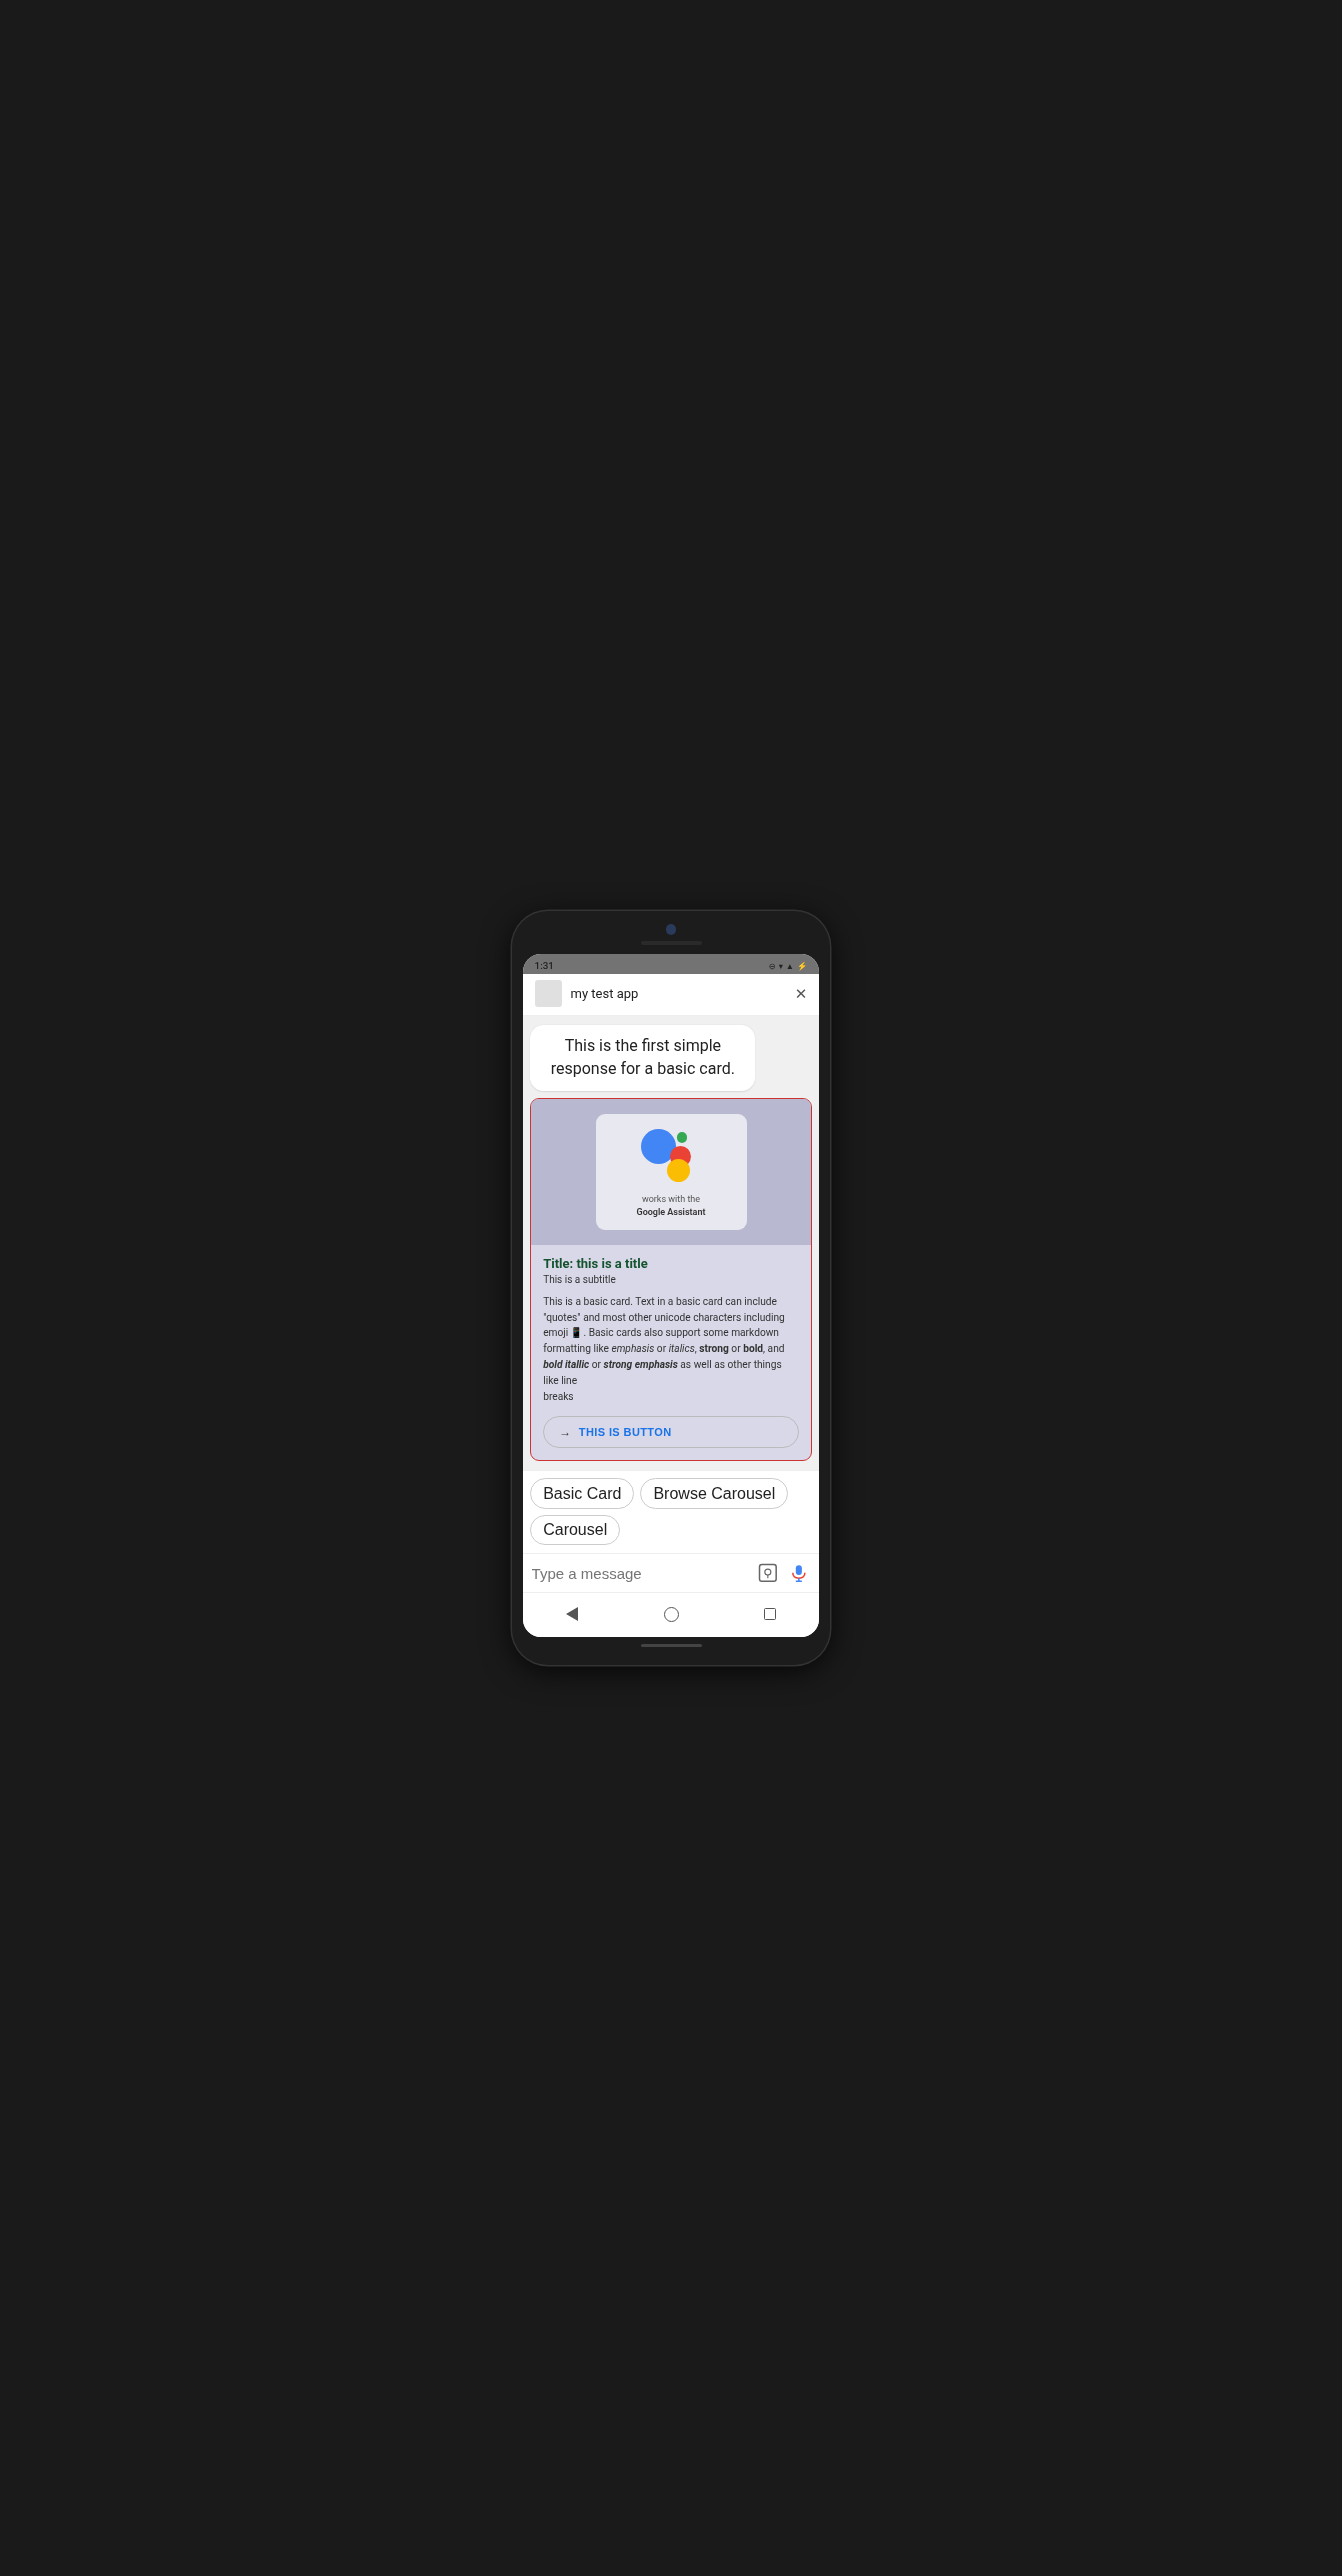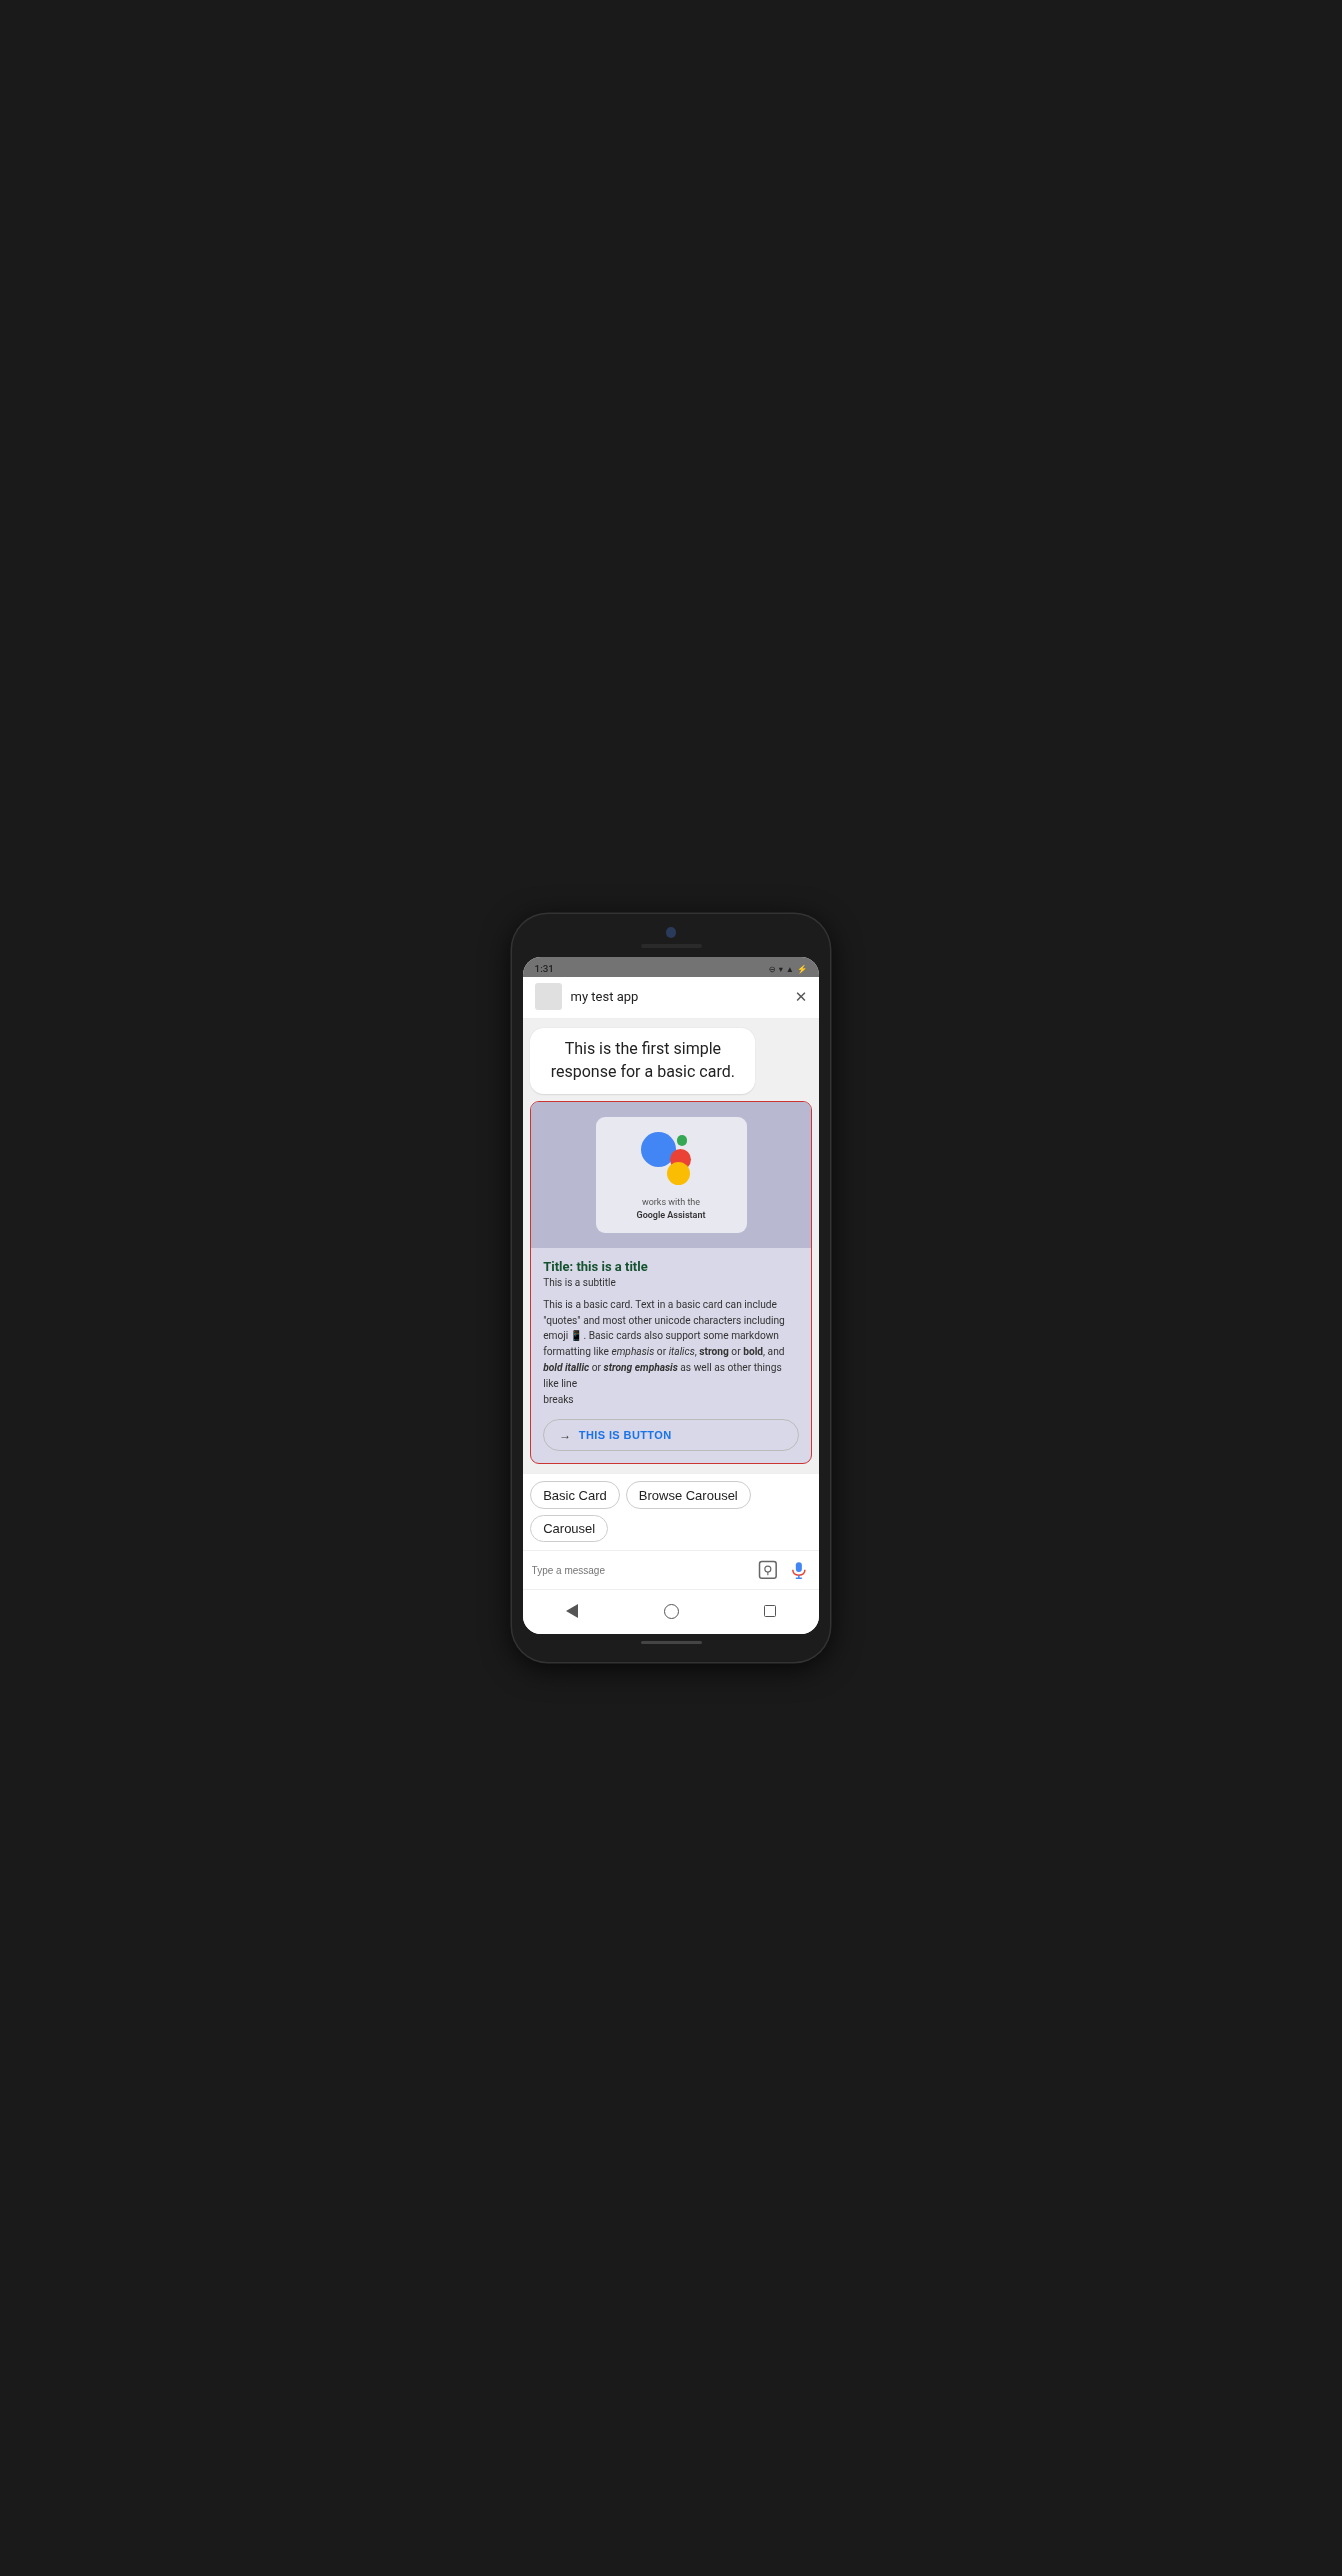--- a/index.html
+++ b/index.html
@@ -274,40 +274,40 @@
       display: flex;
       gap: 6px;
       flex-wrap: wrap;
       border-top: 0.8px solid #eee;
     }
 
     .chip {
       border: 1.1px solid #ccc;
       border-radius: 38px;
       padding: 5.3px 12px;
-      font-size: 13px;
+      font-size: 16px;
       color: #222;
       background: #fff;
       cursor: pointer;
       font-weight: 500;
     }
 
     
     .input-area {
       background: #fff;
       padding: 7.6px 9px;
       display: flex;
       align-items: center;
       gap: 7.6px;
       border-top: 0.8px solid #eee;
     }
 
     .input-field {
       flex: 1;
-      font-size: 10px;
+      font-size: 15px;
       color: #aaa;
       border: none;
       outline: none;
       background: transparent;
     }
 
     .input-icon {
       width: 23px;
       height: 23px;
       display: flex;

